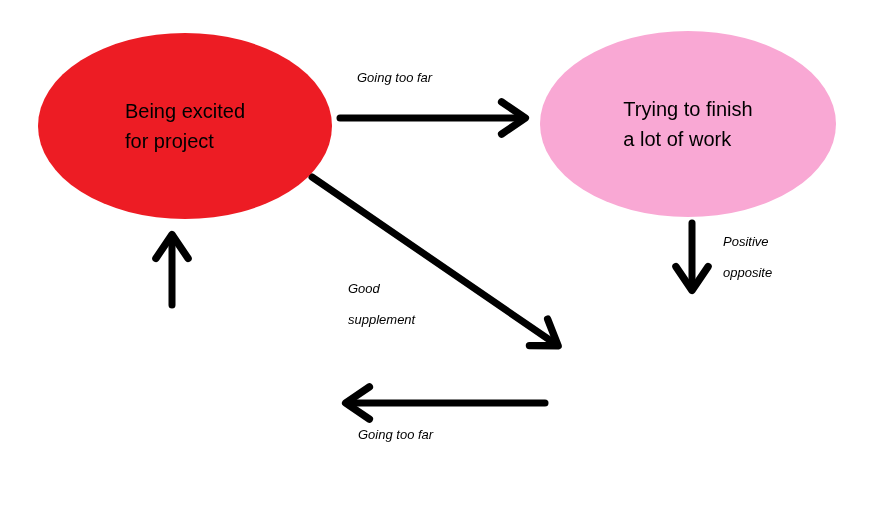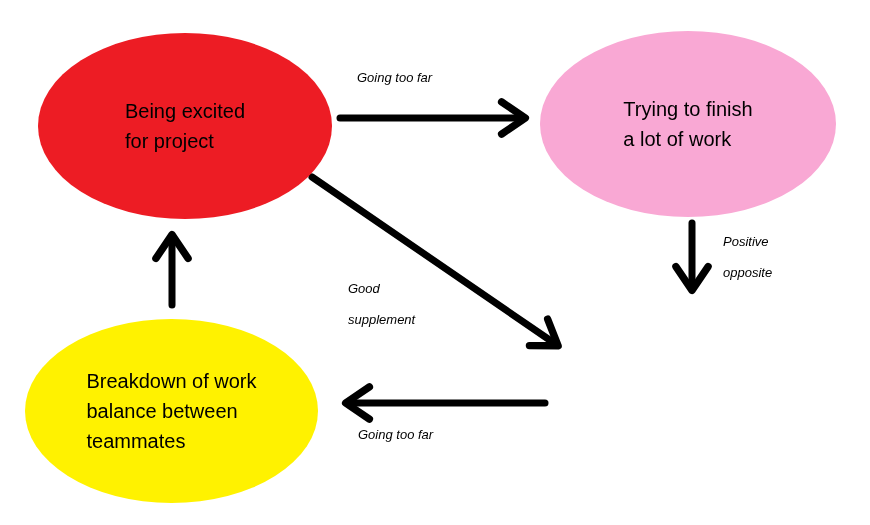--- a/index.html
+++ b/index.html
@@ -73,25 +73,20 @@
   <div class="node node-being-excited" style="background-color: rgb(237, 28, 36);">
     <span class="node-label">Being excited
 for project</span>
   </div>
 
   <div class="node node-trying-finish" style="background-color: #f9a8d4;">
     <span class="node-label">Trying to finish
 a lot of work</span>
   </div>
 
-  <div class="node node-breakdown" style="background-color: rgb(255, 242, 0);">
-    <span class="node-label">Breakdown of work
-balance between
-teammates</span>
-  </div>
 
 
   <div class="edge-label label-going-too-far-top">Going too far</div>
 
   <div class="edge-label label-positive-opposite">Positive
 opposite</div>
 
   <div class="edge-label label-good-supplement">Good
 supplement</div>
 

